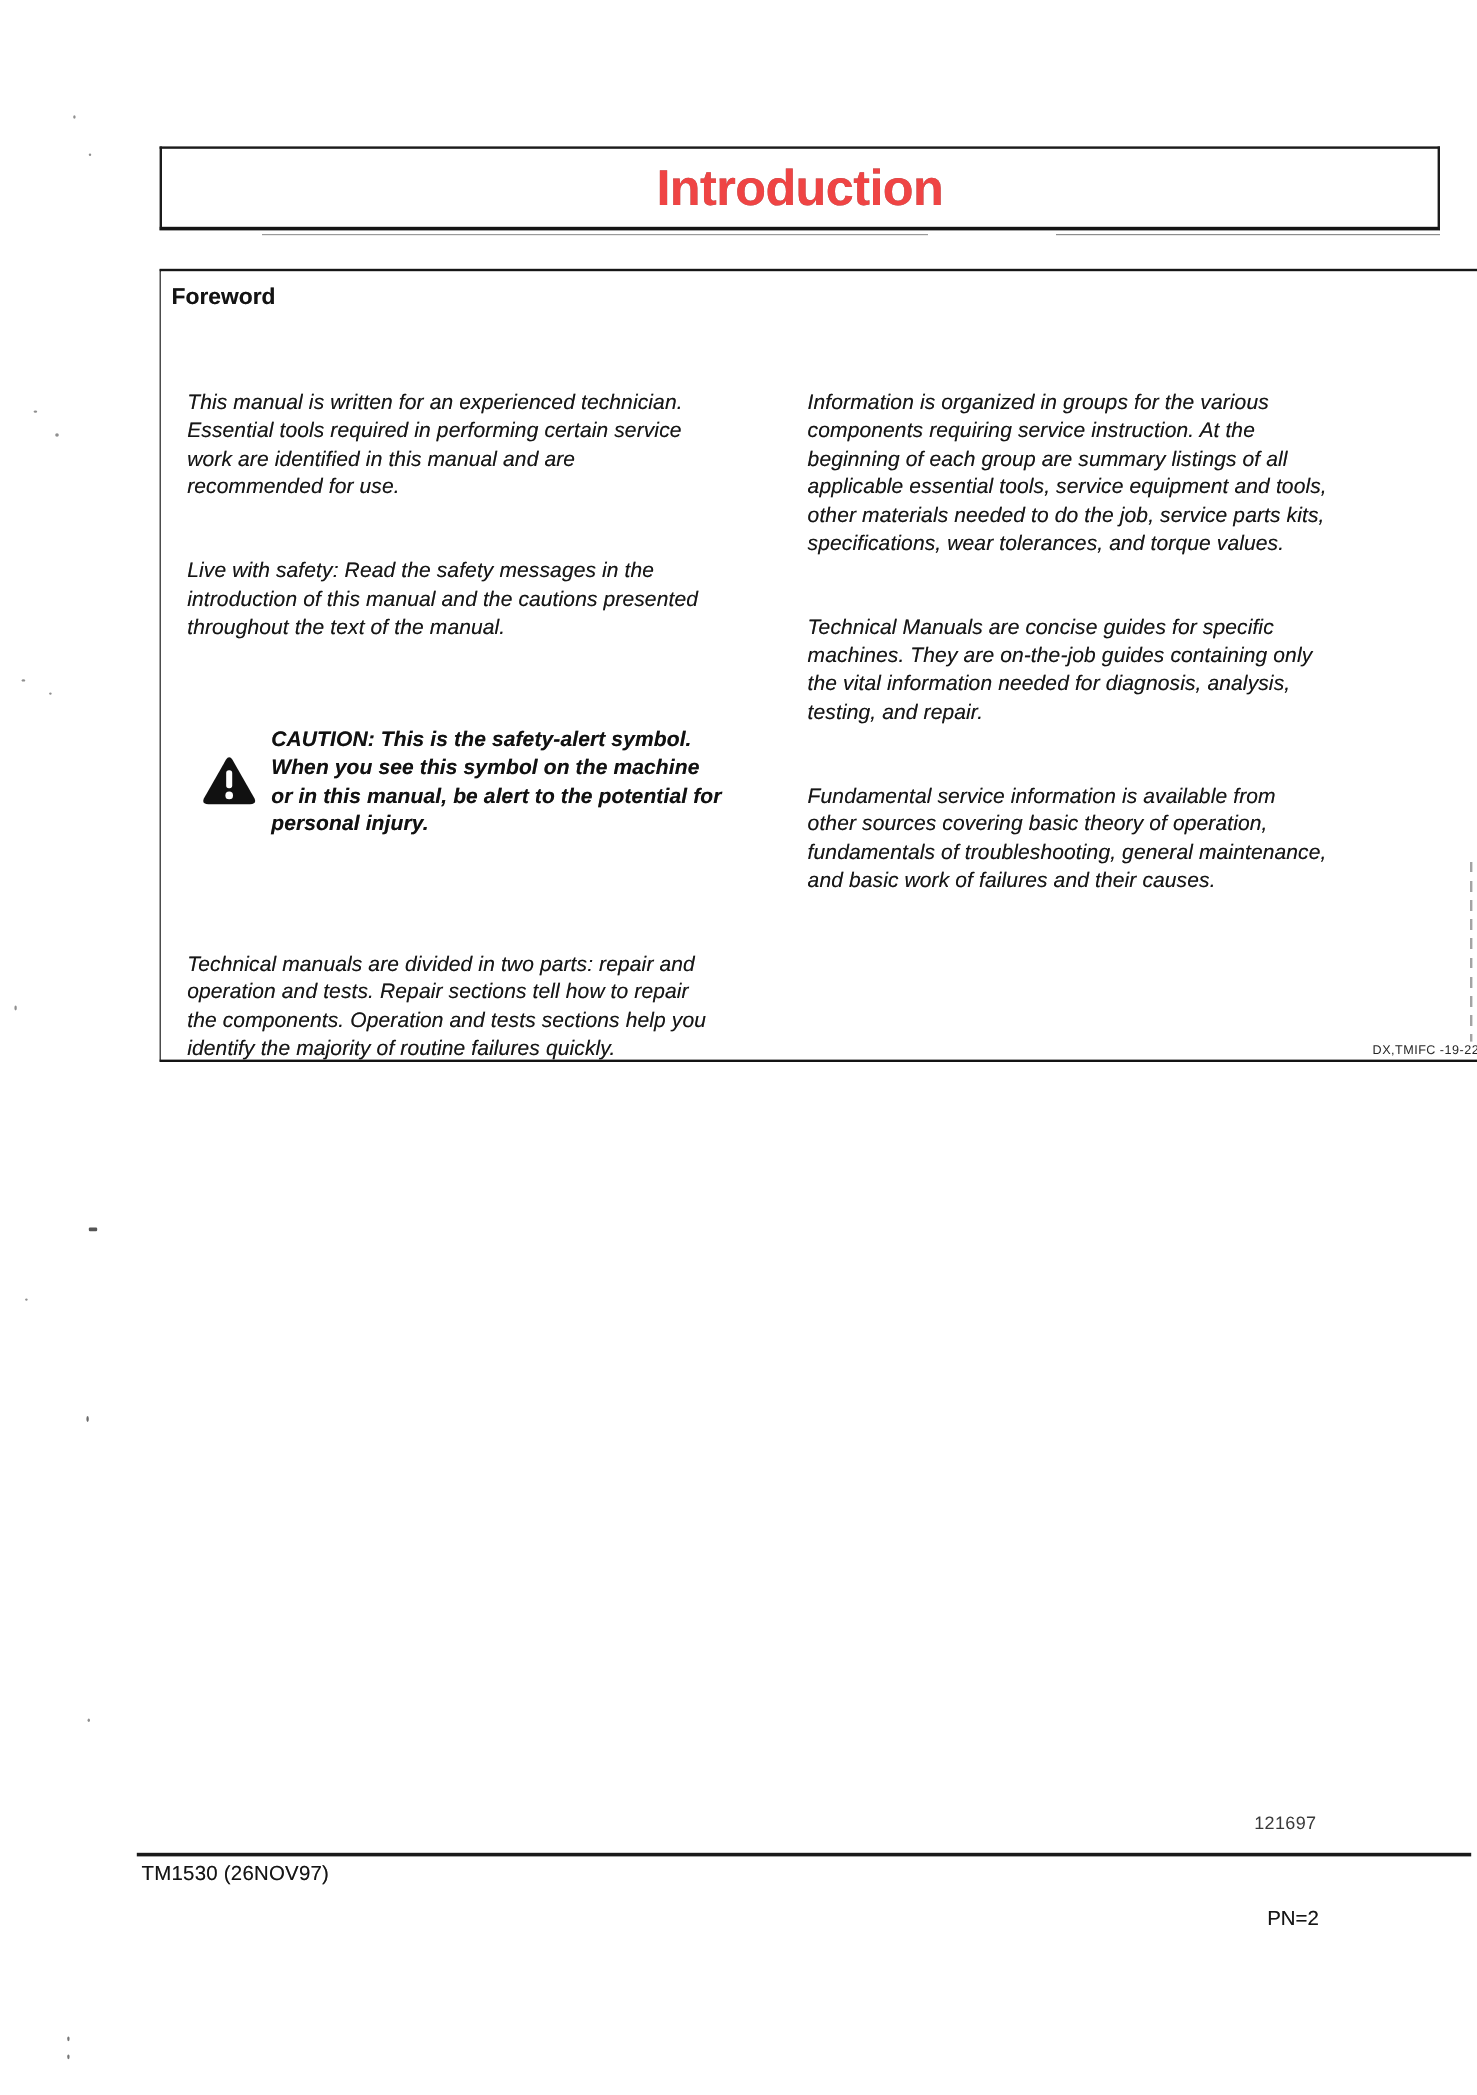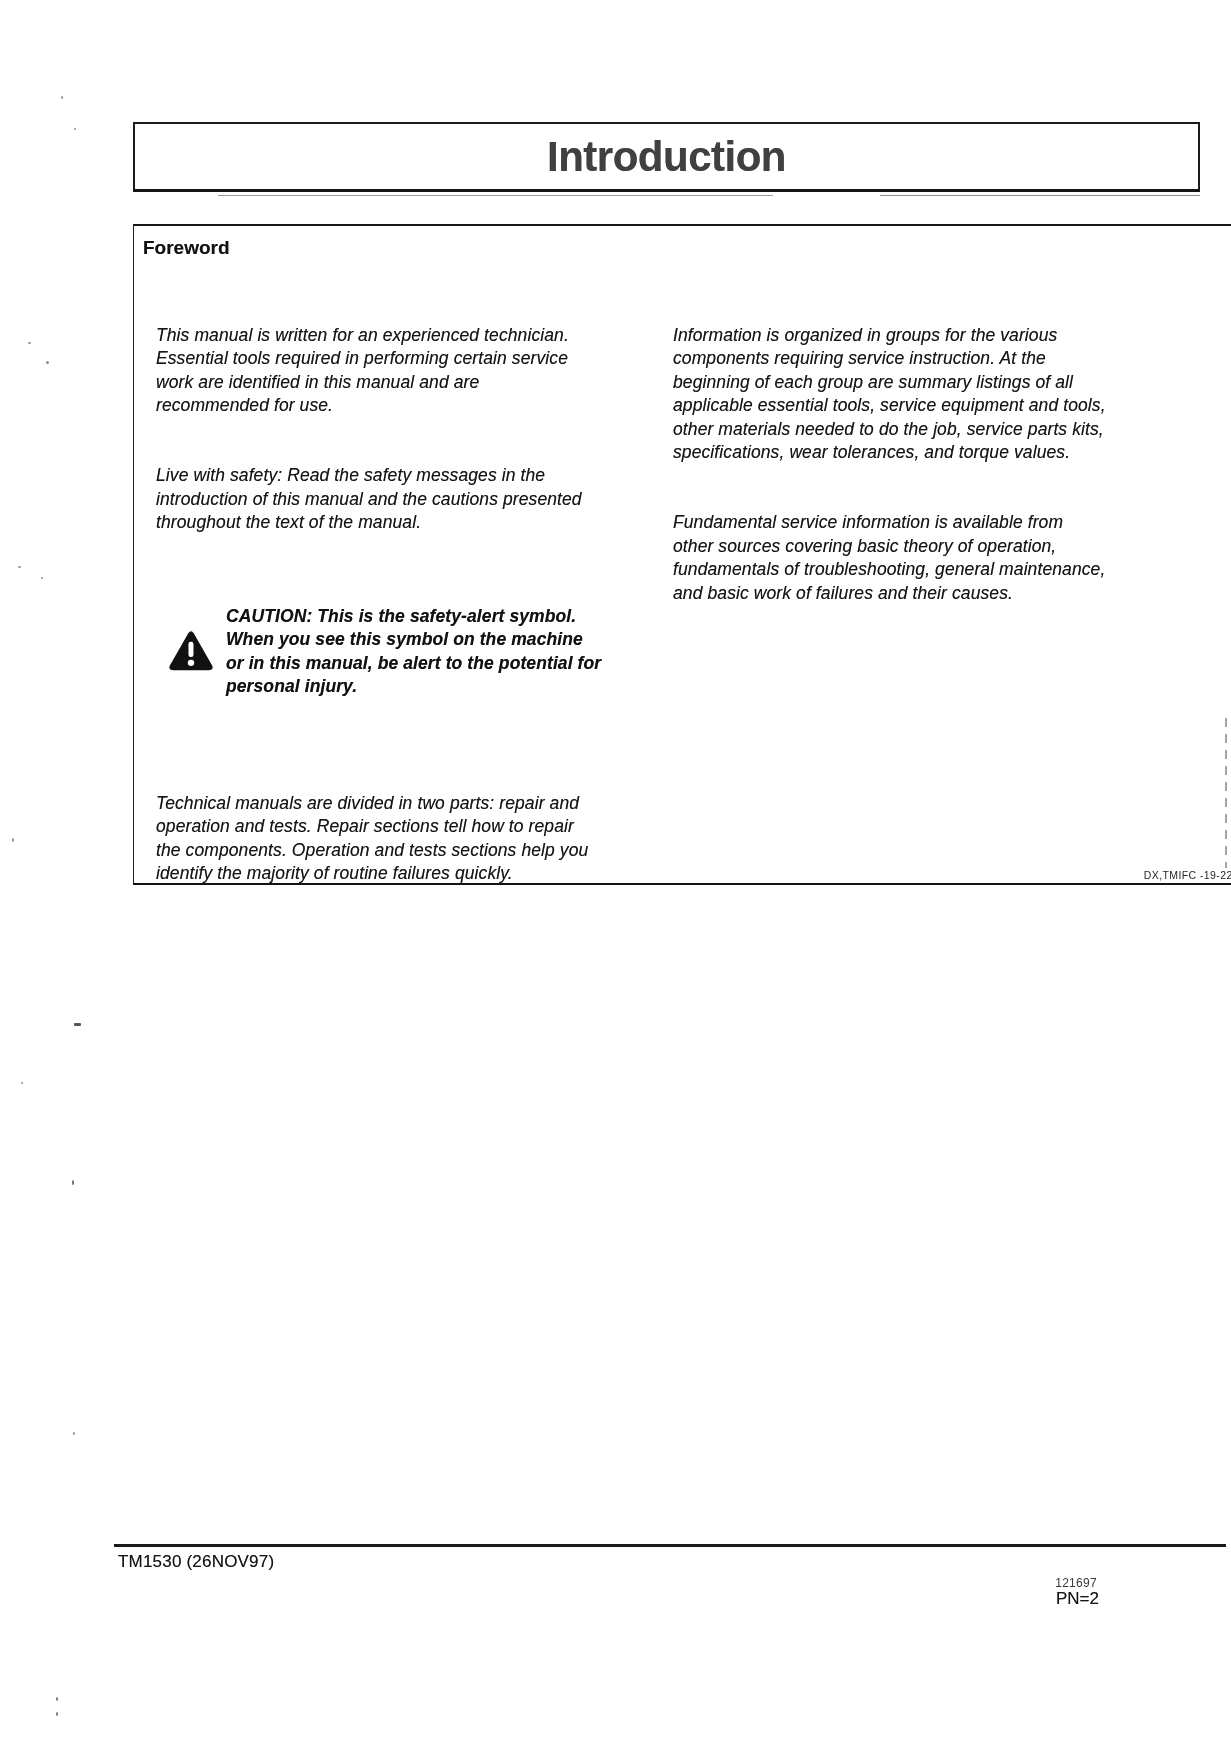--- a/index.html
+++ b/index.html
@@ -17,21 +17,21 @@
     position:absolute;left:133px;top:122px;width:1067px;height:70px;
     border:2px solid #1b1b1b;border-bottom:3px solid #141414;
     display:flex;align-items:center;justify-content:center;
     box-sizing:border-box;
   }
   .header-box::after{ 
     content:"";position:absolute;left:-2px;right:-2px;bottom:-7px;height:1px;
     background:linear-gradient(90deg,transparent 0 8%,#9a9a9a 8% 60%,transparent 60% 70%,#8d8d8d 70% 100%);
   }
   .page-title{
-    margin:0;font-size:42px;font-weight:bold;letter-spacing:-0.5px;color:#404040;
+    margin:0;font-size:42px;font-weight:bold;letter-spacing:-0.5px;color:#ef4444;
   }
 
   
   .content-box{
     position:absolute;left:133px;top:224px;width:1172px;height:661px;
     border:1.5px solid #1f1f1f;border-top:2.5px solid #171717;border-bottom:2.5px solid #141414;
     box-sizing:border-box;
   }
   .section-heading{
     position:absolute;left:9px;top:11px;margin:0;
@@ -59,22 +59,22 @@
 
   
   .footer-line{
     position:absolute;left:114px;top:1544px;width:1112px;height:3px;background:#1a1a1a;
   }
   .footer-manual-id{
     position:absolute;left:118px;top:1552px;
     font-size:17px;font-weight:400;letter-spacing:.2px;color:#151515;
   }
   .footer-print-code{
-    position:absolute;right:134px;top:1576px;
-    font-size:12px;color:#3a3a3a;letter-spacing:.3px;
+    position:absolute;right:134px;top:1511px;
+    font-size:15px;color:#3a3a3a;letter-spacing:.3px;
   }
   .footer-page-number{
     position:absolute;right:132px;top:1589px;
     font-size:17px;font-weight:500;color:#161616;
   }
 
   
   .speck{position:absolute;background:#8f8f8f;border-radius:50%;}
   .edge-artifact{
     position:absolute;left:1225px;top:718px;width:2px;height:150px;
@@ -123,20 +123,24 @@
 identify the majority of routine failures quickly.</p>
     </div>
 
     <div class="col col-right scan-text">
       <p>Information is organized in groups for the various
 components requiring service instruction. At the
 beginning of each group are summary listings of all
 applicable essential tools, service equipment and tools,
 other materials needed to do the job, service parts kits,
 specifications, wear tolerances, and torque values.</p>
+      <p>Technical Manuals are concise guides for specific
+machines. They are on-the-job guides containing only
+the vital information needed for diagnosis, analysis,
+testing, and repair.</p>
       <p>Fundamental service information is available from
 other sources covering basic theory of operation,
 fundamentals of troubleshooting, general maintenance,
 and basic work of failures and their causes.</p>
     </div>
 
     <div class="stamp">DX,TMIFC   -19-22MAY92-1/1</div>
   </div>
 
   <div class="footer-line"></div>

